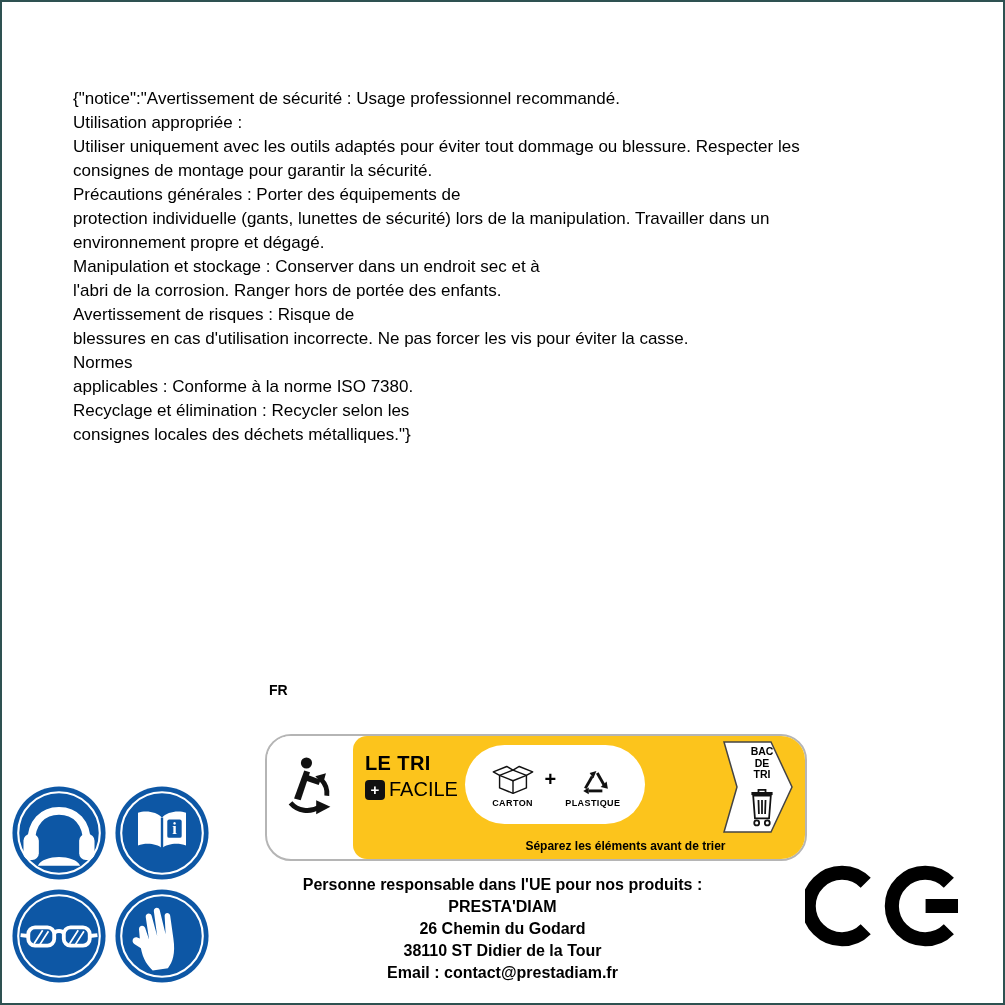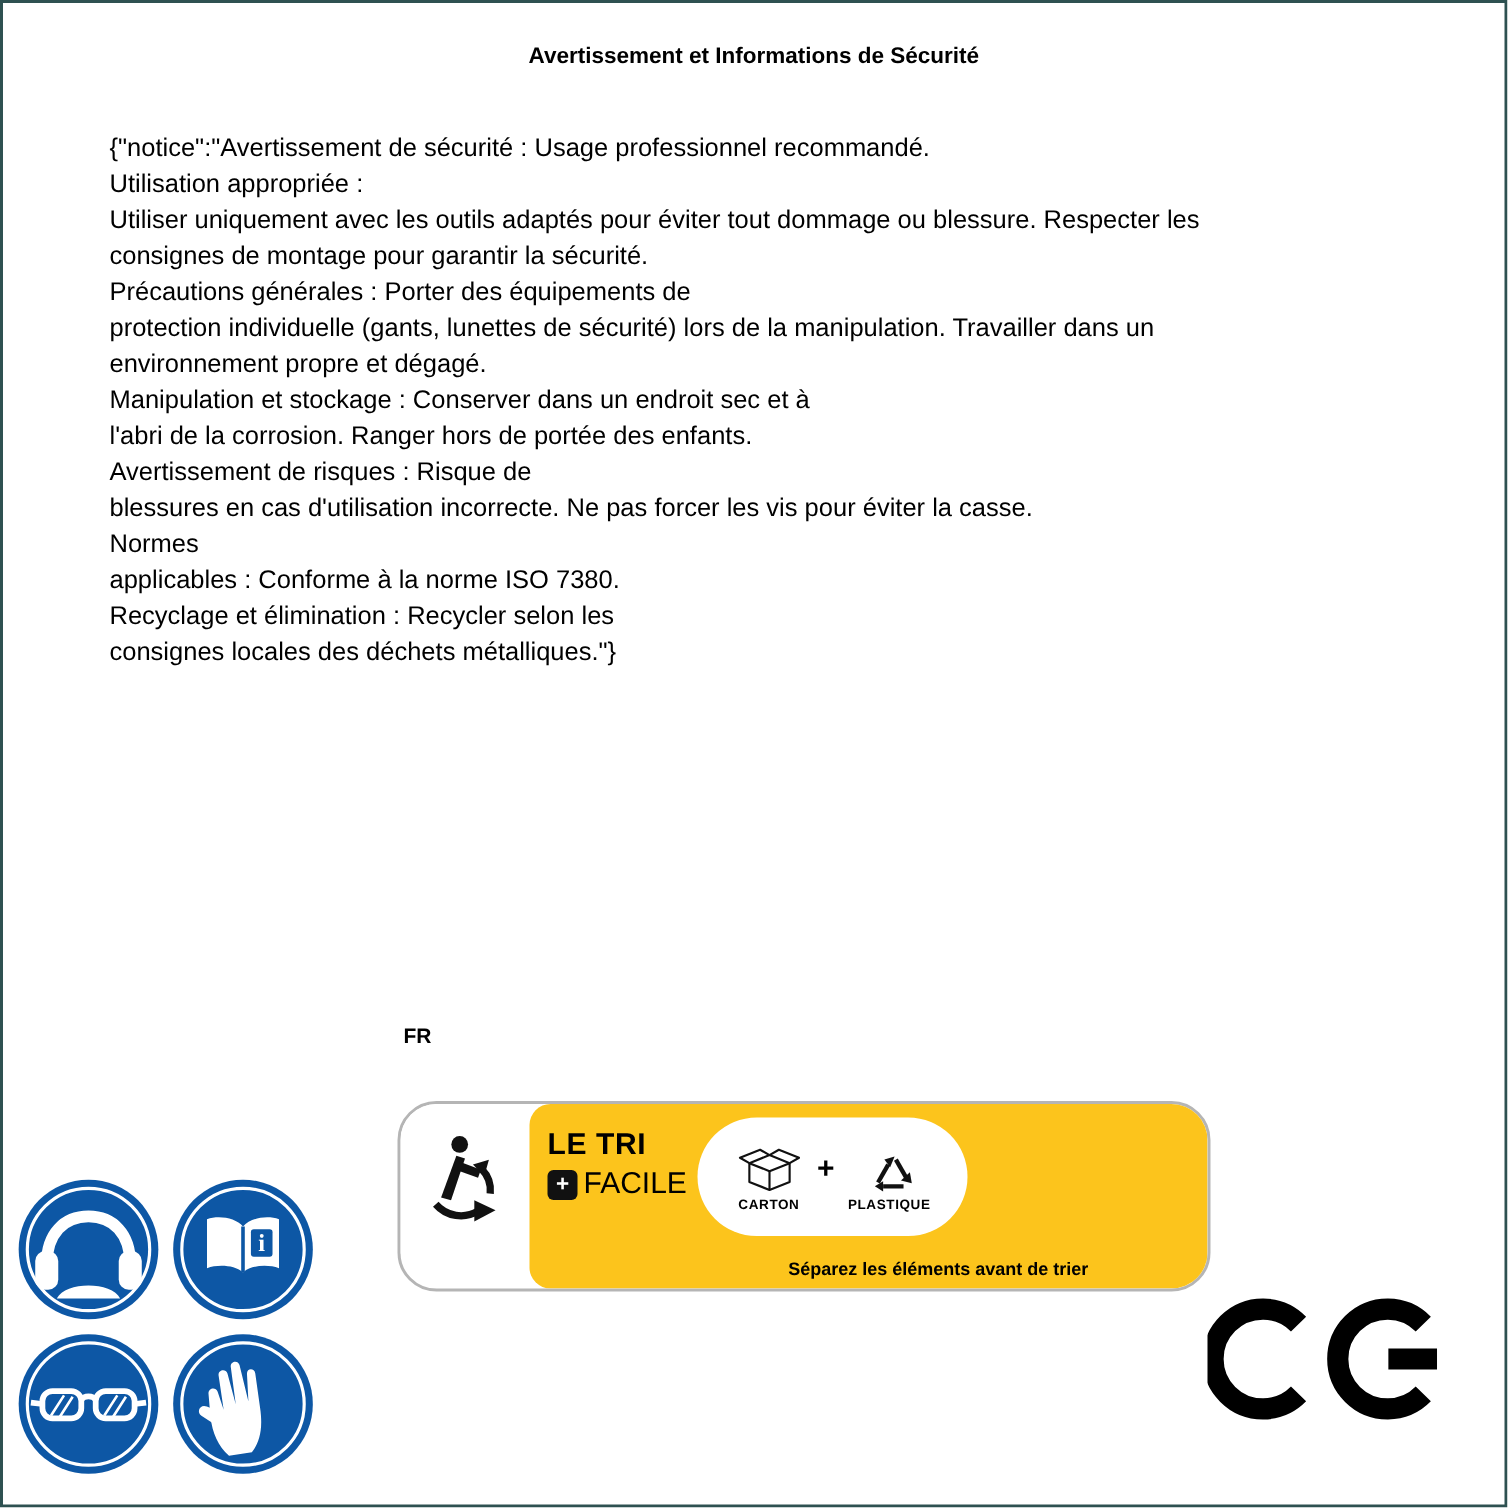--- a/index.html
+++ b/index.html
@@ -77,21 +77,20 @@
   }
 
   
   .ce { position:absolute; left:803px; top:852px; width:158px; height:104px; }
 </style>
 </head>
 <body>
 
 <div class="sheet">
 
-  <div class="title">Avertissement et Informations de Sécurité</div>
 
   <div class="notice">{"notice":"Avertissement de sécurité : Usage professionnel recommandé.
 Utilisation appropriée :
 Utiliser uniquement avec les outils adaptés pour éviter tout dommage ou blessure. Respecter les
 consignes de montage pour garantir la sécurité.
 Précautions générales : Porter des équipements de
 protection individuelle (gants, lunettes de sécurité) lors de la manipulation. Travailler dans un
 environnement propre et dégagé.
 Manipulation et stockage : Conserver dans un endroit sec et à
 l'abri de la corrosion. Ranger hors de portée des enfants.
@@ -193,24 +192,53 @@
             </g>
             <g fill="#111">
               <polygon points="18,13 26,10.5 22.5,19"></polygon>
               <polygon points="38,23 39.5,31.5 31,29.5"></polygon>
               <polygon points="17,30 10.5,34 17,38"></polygon>
             </g>
           </svg>
           <div class="mat-label">PLASTIQUE</div>
         </div>
       </div>
+      <div class="chevron">
+        <svg class="chevron-bg" viewBox="0 0 70 92" preserveAspectRatio="none">
+          <polygon points="1,1 48,1 69,46 48,91 1,91 14,46" fill="#fff" stroke="#444" stroke-width="1.5"></polygon>
+        </svg>
+        <div class="chevron-content">
+          <div class="bin-text">
+            <div>BAC</div>
+            <div>DE</div>
+            <div>TRI</div>
+          </div>
+          <svg viewBox="0 0 34 46" width="30" height="42">
+            <g stroke="#111" stroke-width="2" fill="none">
+              <path d="M7 10 H27 L25 36 H9 Z"></path>
+              <path d="M13 15 L13.5 31 M17 15 L17 31 M21 15 L20.5 31"></path>
+              <path d="M13 6 V3.5 H21 V6"></path>
+              <circle cx="11" cy="41" r="2.8"></circle>
+              <circle cx="23" cy="41" r="2.8"></circle>
+            </g>
+            <rect x="5" y="6" width="24" height="3.5" fill="#111"></rect>
+          </svg>
+        </div>
+      </div>
       <div class="tagline">Séparez les éléments avant de trier</div>
     </div>
   </div>
 
+  <div class="responsible">
+    <div>Personne responsable dans l'UE pour nos produits :</div>
+    <div>PRESTA'DIAM</div>
+    <div>26 Chemin du Godard</div>
+    <div>38110 ST Didier de la Tour</div>
+    <div>Email : contact@prestadiam.fr</div>
+  </div>
 
   <svg class="ce" viewBox="0 0 190 100" preserveAspectRatio="xMidYMid meet">
     <path d="M73 22 A40 40 0 1 0 73 78" fill="none" stroke="#000" stroke-width="17"></path>
     <path d="M173 22 A40 40 0 1 0 173 78" fill="none" stroke="#000" stroke-width="17"></path>
     <line x1="145" y1="50" x2="184" y2="50" stroke="#000" stroke-width="17"></line>
   </svg>
 
 </div>
 
 </body></html>

